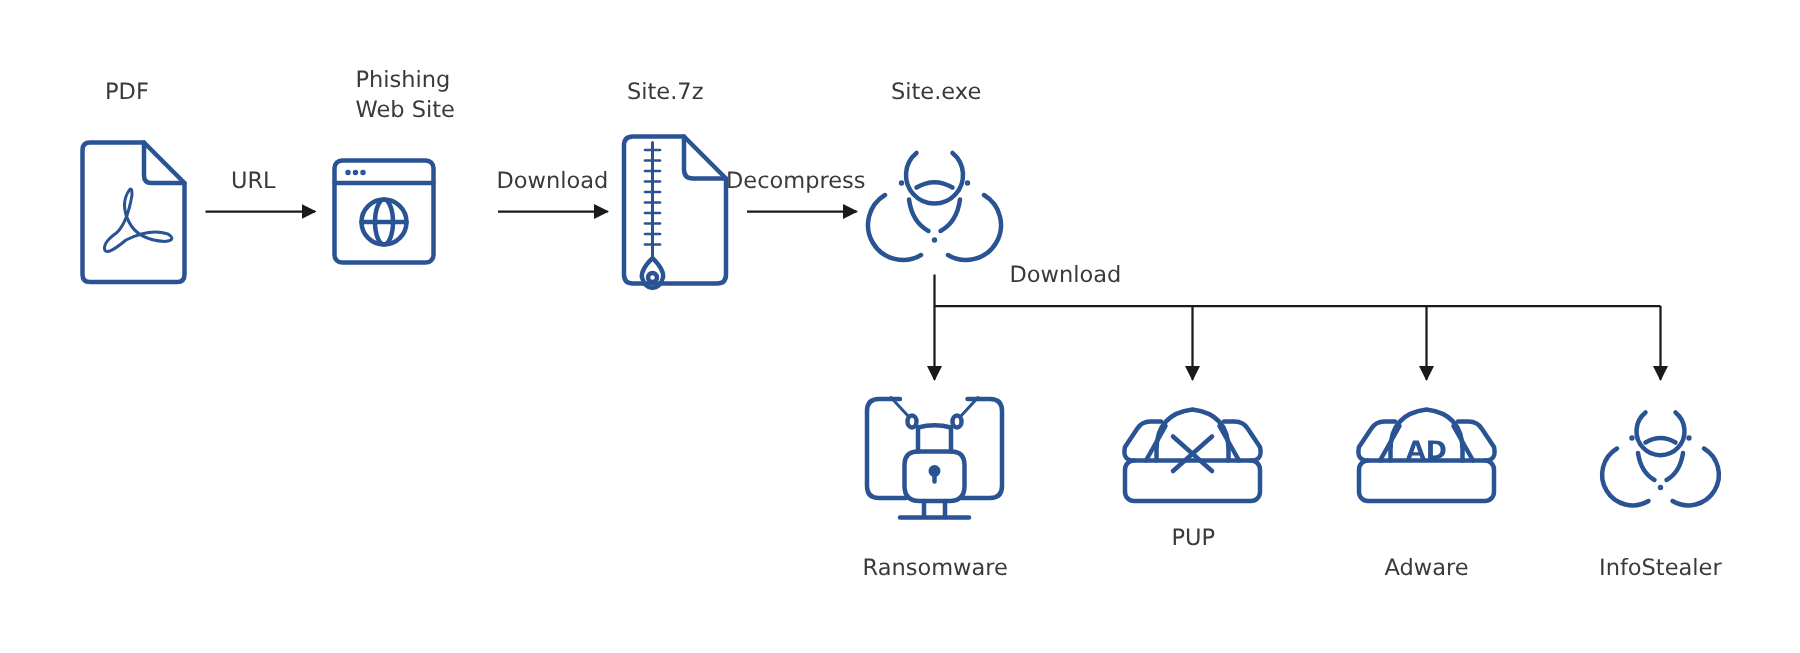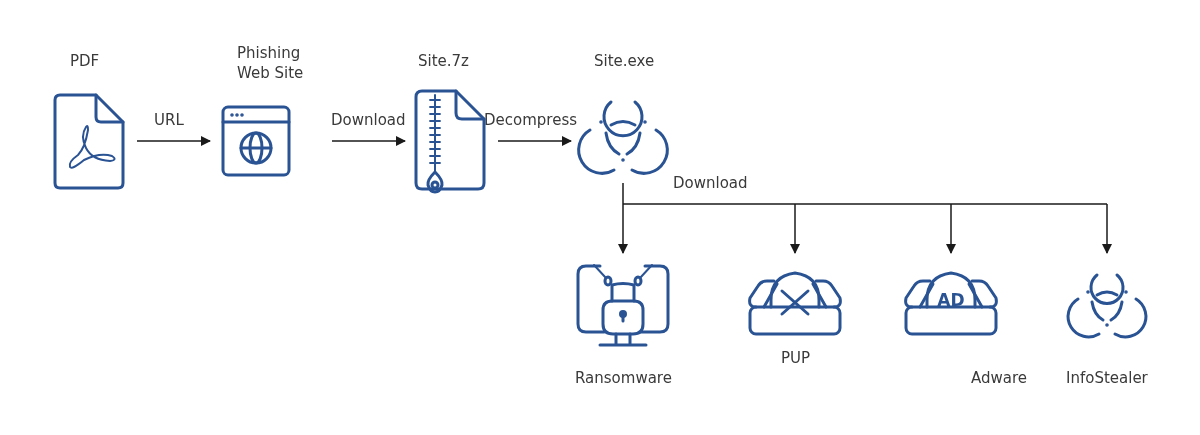--- a/index.html
+++ b/index.html
@@ -18,21 +18,21 @@
 <div class="lbl" style="left:418px;top:51px;">Site.7z</div>
 <div class="lbl" style="left:594px;top:51px;">Site.exe</div>
 
 <div class="lbl" style="left:154px;top:110px;">URL</div>
 <div class="lbl" style="left:331px;top:110px;">Download</div>
 <div class="lbl" style="left:484px;top:110px;">Decompress</div>
 <div class="lbl" style="left:673px;top:173px;">Download</div>
 
 <div class="lbl" style="left:575px;top:368px;">Ransomware</div>
 <div class="lbl" style="left:781px;top:348px;">PUP</div>
-<div class="lbl" style="left:923px;top:368px;margin-left:48px;">Adware</div>
+<div class="lbl" style="left:923px;top:368px;">Adware</div>
 <div class="lbl" style="left:1066px;top:368px;">InfoStealer</div>
 
 <svg class="canvas" width="1200" height="435" viewBox="0 0 1200 435">
   <defs>
     <marker id="ah" markerWidth="10" markerHeight="10" refX="9" refY="5" orient="auto" markerUnits="userSpaceOnUse">
       <path d="M0,0 L10,5 L0,10 z" fill="#1a1a1a"></path>
     </marker>
   </defs>
 
   <g stroke="#1a1a1a" stroke-width="1.5" fill="none">

